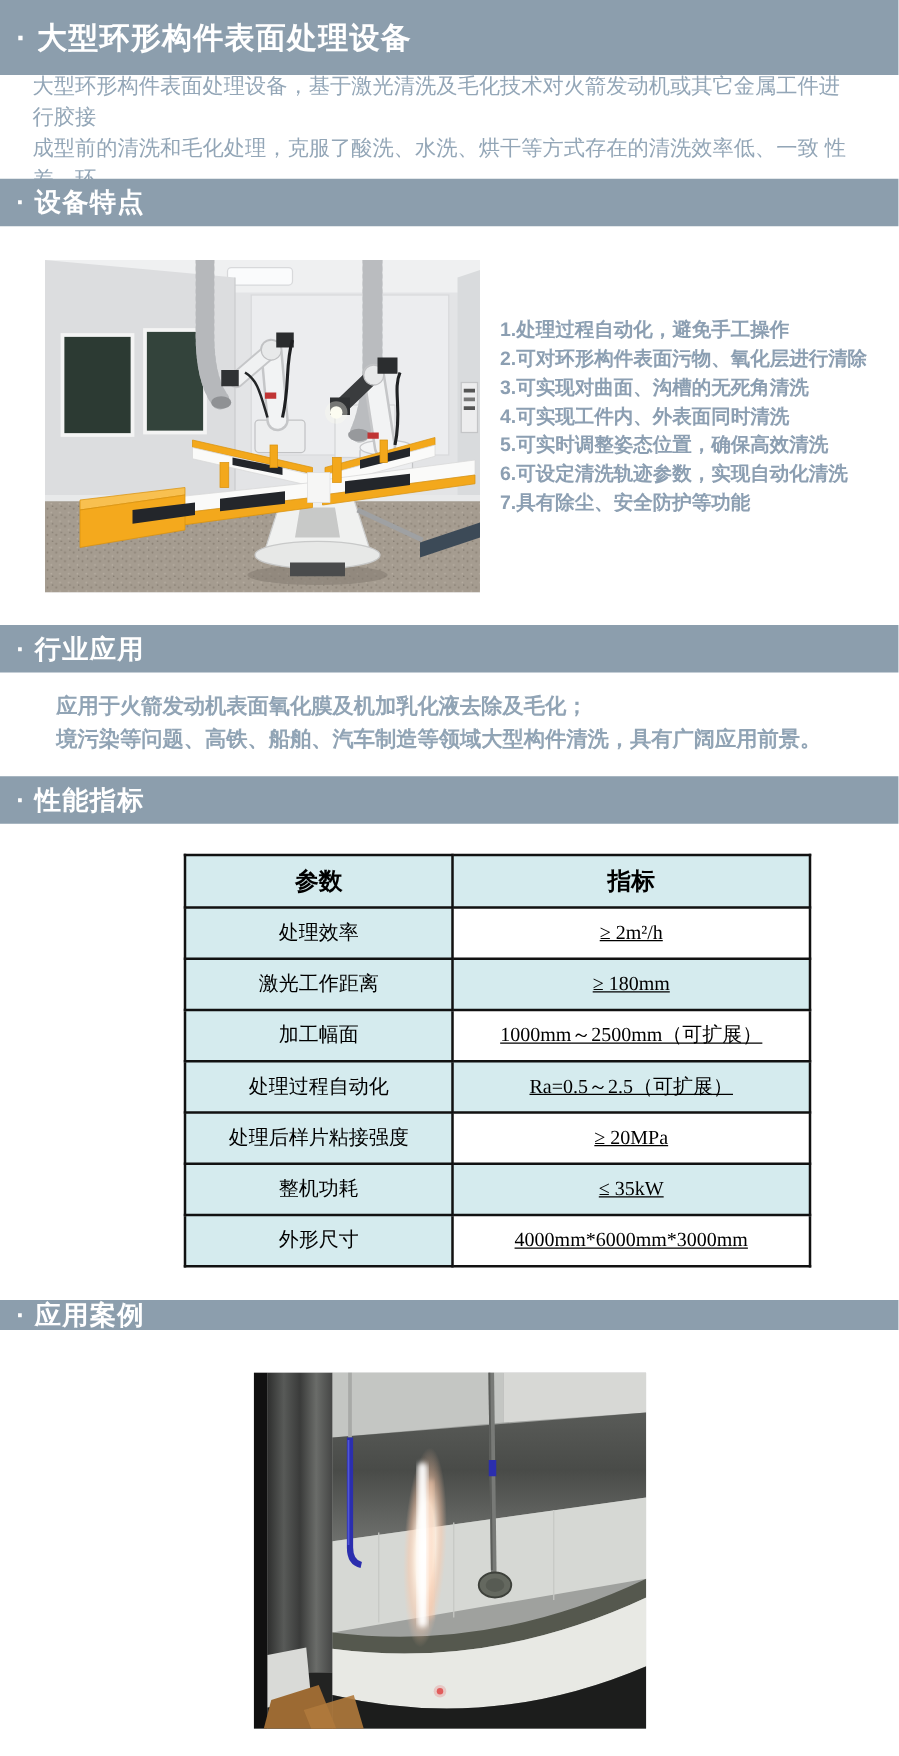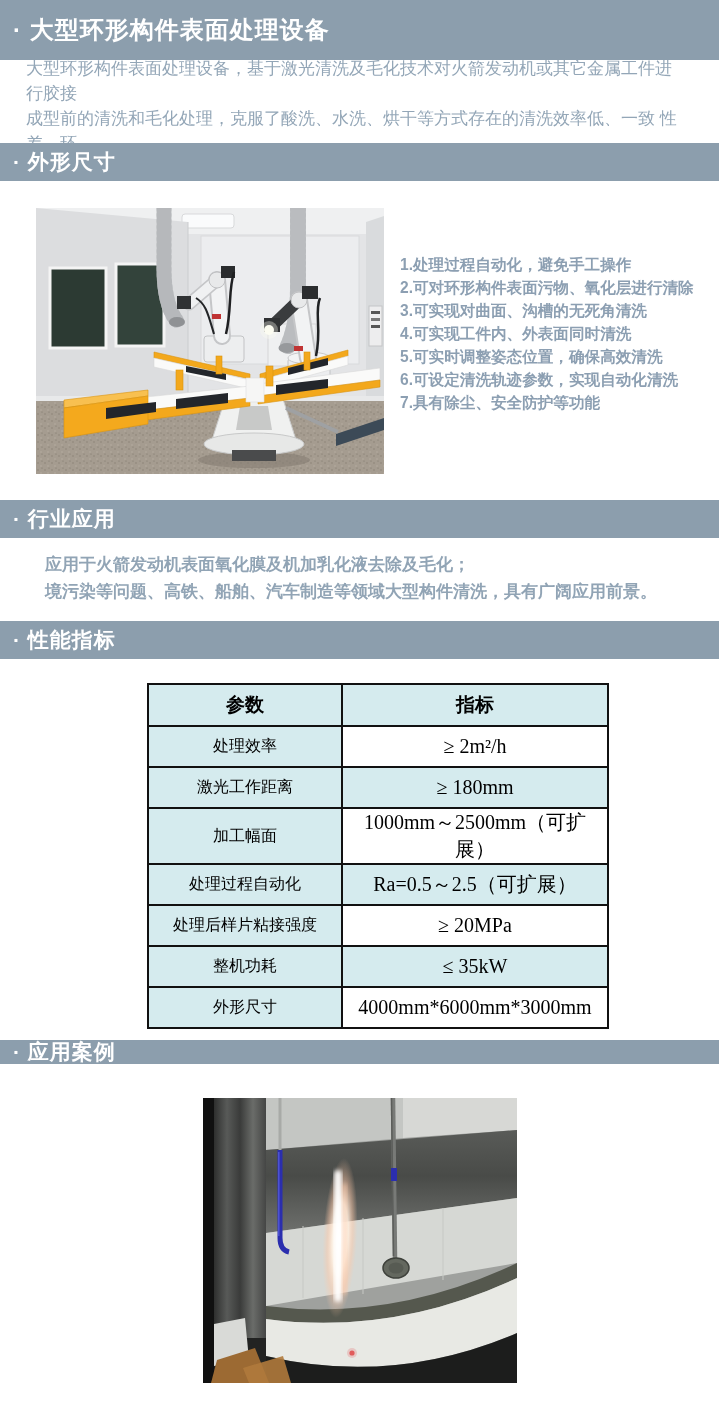--- a/index.html
+++ b/index.html
@@ -25,27 +25,27 @@
   .features-list{position:absolute;left:400px;top:253px;width:326px;color:#8C9FB2;
       font-size:15.6px;font-weight:bold;line-height:23px;white-space:nowrap;}
 
   
   .apps-text{position:absolute;left:45px;top:551px;width:670px;color:#91A4B5;
       font-size:17px;font-weight:bold;line-height:27px;}
 
   
   .spec-table{position:absolute;left:147px;top:683px;border-collapse:collapse;
       background:#ffffff;color:#000;}
-  .spec-table th,.spec-table td{border:2px solid #111111;text-align:center;padding:0 12px;}
+  .spec-table th,.spec-table td{border:2px solid #111111;text-align:center;padding:0 22px;}
   .spec-table th{width:168px;height:40px;background:#D5EBEE;font-size:19px;
       font-family:"Liberation Sans",sans-serif;font-weight:bold;}
   .spec-table th.col-value{width:240px;}
   .spec-table td{height:39px;font-family:"Liberation Serif",serif;}
   .spec-table td.param{background:#D5EBEE;font-size:16px;}
-  .spec-table td.value{font-size:20px;background:#ffffff;}
+  .spec-table td.value{font-size:16px;background:#ffffff;text-decoration:underline;}
   .spec-table tr:nth-child(odd) td.value{background:#D5EBEE;}
 
   
   .photo2{position:absolute;left:203px;top:1098px;width:314px;height:285px;}
   svg{display:block;}
 </style>
 </head>
 <body>
 
 <div class="page">
@@ -53,21 +53,21 @@
   <div class="bar bar1">
     <span>· 大型环形构件表面处理设备</span>
   </div>
   <div class="intro-text">
     <div>大型环形构件表面处理设备，基于激光清洗及毛化技术对火箭发动机或其它金属工件进 行胶接</div>
     <div>成型前的清洗和毛化处理，克服了酸洗、水洗、烘干等方式存在的清洗效率低、一致 性差、环</div>
     <div>境污染等问题。</div>
   </div>
 
   <div class="bar bar-features">
-    <span>· 外形尺寸</span>
+    <span>· 设备特点</span>
   </div>
 
   <div class="photo1">
     <svg width="348" height="266" viewBox="0 0 348 266">
       <defs>
         <pattern id="spk" width="7" height="7" patternUnits="userSpaceOnUse">
           <rect width="7" height="7" fill="#A59C90"></rect>
           <circle cx="2" cy="3" r="0.8" fill="#8C8276"></circle>
           <circle cx="5" cy="6" r="0.7" fill="#B8AFA3"></circle>
           <circle cx="6" cy="1" r="0.6" fill="#7E756B"></circle>

